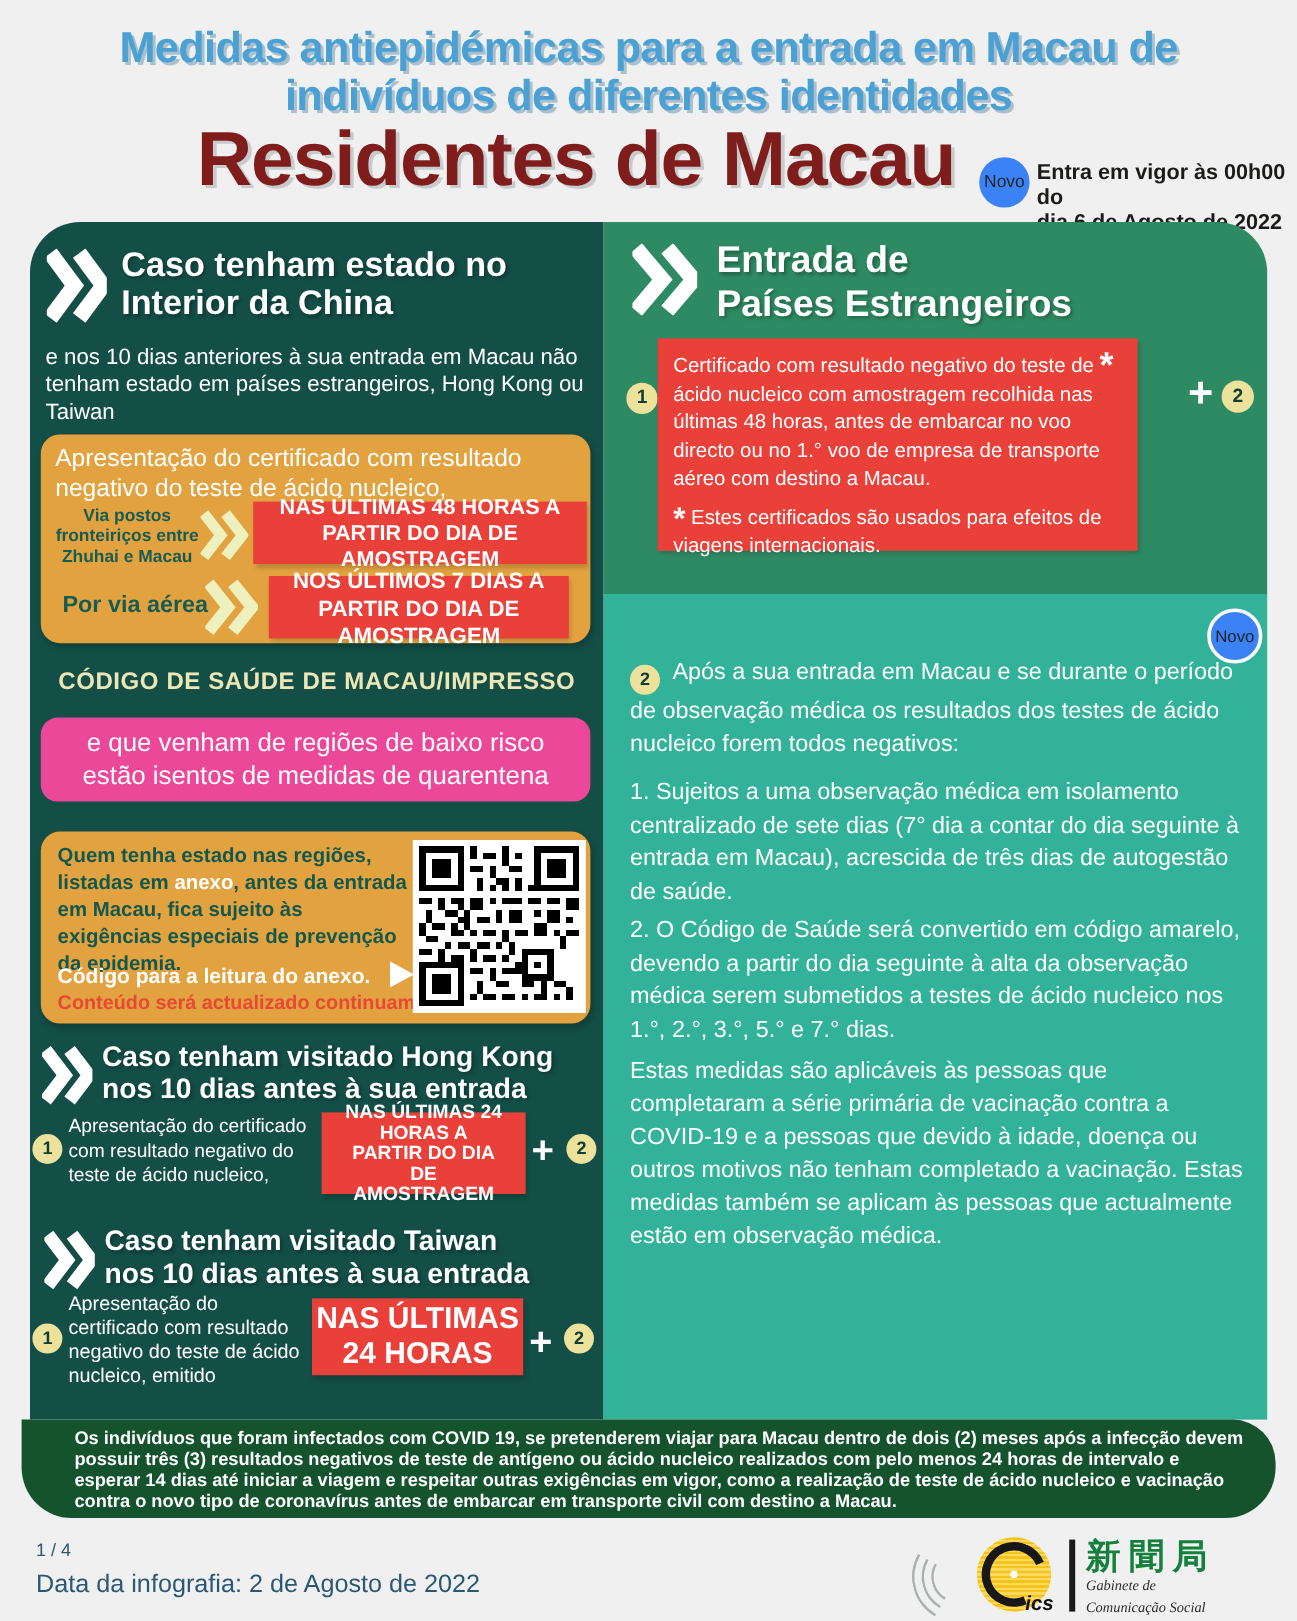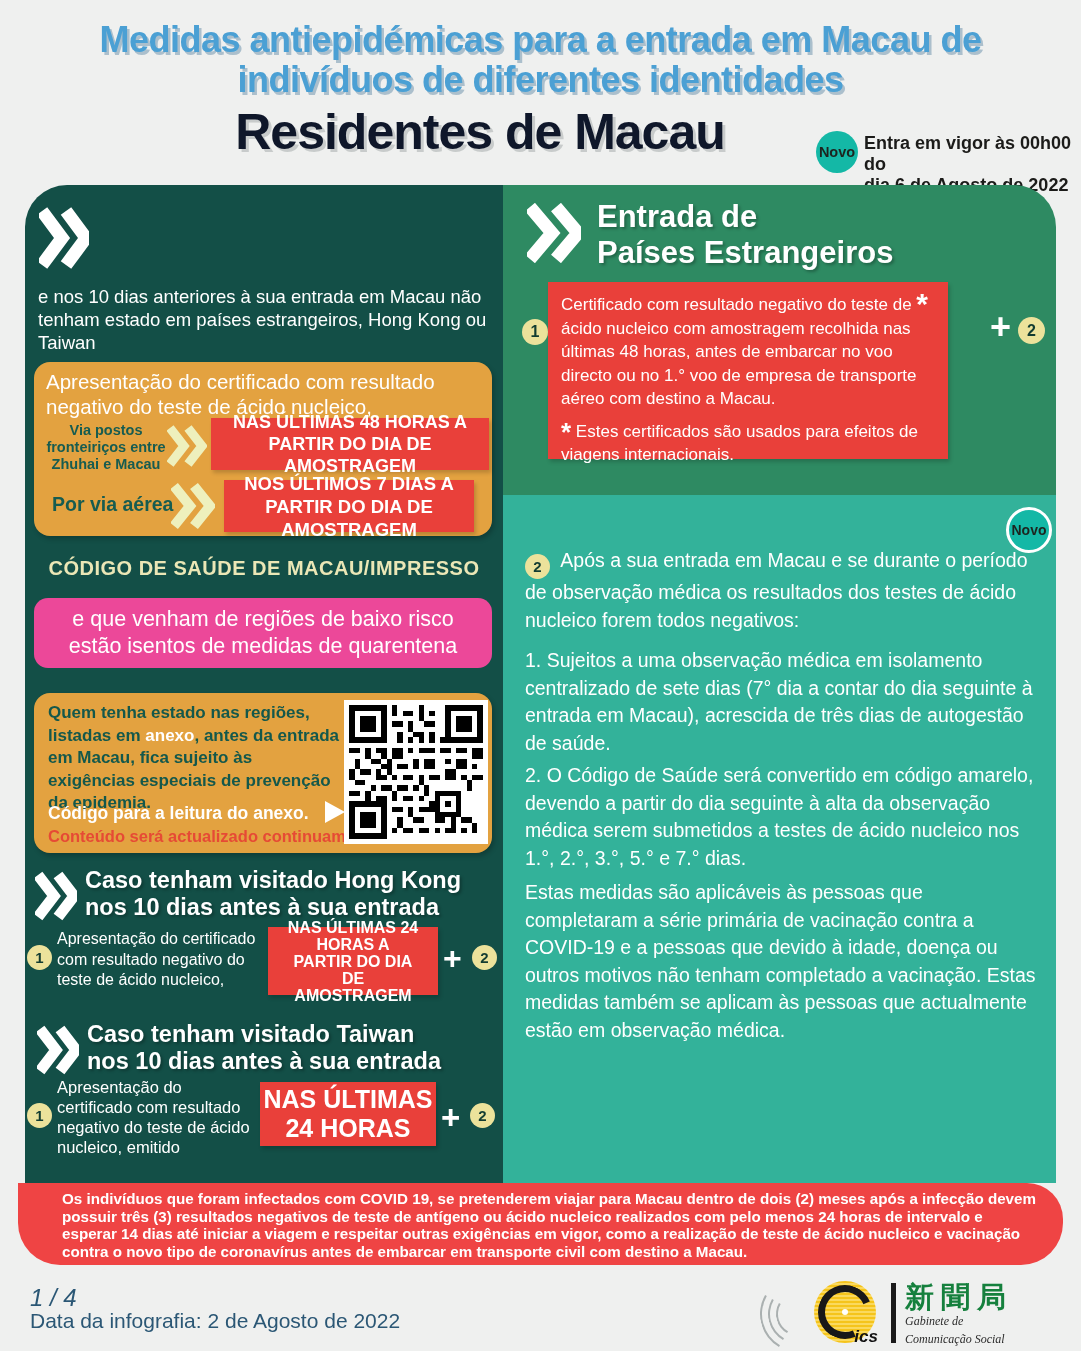--- a/index.html
+++ b/index.html
@@ -6,32 +6,32 @@
   body{background:#e4e5e4;font-family:"Liberation Sans",sans-serif;}
   #page{position:relative;width:1081px;height:1351px;background:#eff0ef;overflow:hidden;margin:0 auto;}
   .abs{position:absolute;}
   .white{color:#fff;}
   .bold{font-weight:bold;}
   .center{text-align:center;}
 
   
   .main-title{top:20px;left:0;width:1081px;text-align:center;font-size:36px;line-height:40px;
     font-weight:bold;color:#4ba0d4;text-shadow:2.5px 2.5px 0 rgba(47,101,140,.35);letter-spacing:-.5px;}
-  .subtitle{top:102px;left:0;width:960px;text-align:center;font-size:50px;line-height:60px;
-    font-weight:bold;color:#0f172a;text-shadow:3px 3px 0 rgba(110,120,120,.30);letter-spacing:-1px;}
-  .novo-badge{border-radius:50%;background:#14b8a6;color:#1d241f;display:flex;align-items:center;
-    justify-content:center;font-weight:bold;}
+  .subtitle{top:102px;left:0;width:960px;text-align:center;font-size:64px;line-height:60px;
+    font-weight:bold;color:#7f1d1d;text-shadow:3px 3px 0 rgba(110,120,120,.30);letter-spacing:-1px;}
+  .novo-badge{border-radius:50%;background:#3b82f6;color:#1d241f;display:flex;align-items:center;
+    justify-content:center;font-weight:normal;}
   .novo-top{left:816px;top:131px;width:42px;height:42px;font-size:14.5px;}
   .effective-note{left:864px;top:133px;font-size:18px;line-height:21px;font-weight:bold;color:#1b1b19;}
 
   
   .panel-left{left:25px;top:185px;width:478px;height:998px;background:#134f47;border-radius:42px 0 0 0;}
   .panel-rt{left:503px;top:185px;width:553px;height:310px;background:#2e8a62;border-radius:0 42px 0 0;}
   .panel-rb{left:503px;top:495px;width:553px;height:688px;background:#33b29a;}
-  .banner{left:18px;top:1183px;width:1045px;height:82px;background:#ef4444;border-radius:0 36px 42px 42px;overflow:hidden;}
+  .banner{left:18px;top:1183px;width:1045px;height:82px;background:#14532d;border-radius:0 36px 42px 42px;overflow:hidden;}
 
   
   .heading-w{color:#fff;font-weight:bold;text-shadow:2px 2px 3px rgba(0,0,0,.28);}
   .redbox{background:#e9403a;color:#fff;font-weight:bold;text-align:center;display:flex;
     align-items:center;justify-content:center;box-shadow:2px 3px 4px rgba(0,0,0,.18);}
   .obox{background:#e3a240;border-radius:16px;box-shadow:2px 3px 5px rgba(0,0,0,.22);}
   .badge{border-radius:50%;background:#ece29b;color:#123c31;font-weight:bold;display:flex;
     align-items:center;justify-content:center;}
   .plus{color:#fff;font-weight:bold;line-height:1;}
   .teal-label{color:#175c50;font-weight:bold;}
@@ -66,20 +66,24 @@
     <div>Entra em vigor às 00h00 do</div>
     <div>dia 6 de Agosto de 2022</div>
   </div>
 
   <div class="abs panel-left">
 
     <svg class="abs" style="left:14px;top:22px;" width="50" height="62" viewBox="0 0 50 62">
       <path d="M3 4 L23 31 L3 58" fill="none" stroke="#fff" stroke-width="13"></path>
       <path d="M27 4 L47 31 L27 58" fill="none" stroke="#fff" stroke-width="13"></path>
     </svg>
+    <div class="abs heading-w" style="left:76px;top:20px;font-size:28.5px;line-height:32px;">
+      <div>Caso tenham estado no</div>
+      <div>Interior da China</div>
+    </div>
 
     <div class="abs para" style="left:13px;top:100px;width:458px;font-size:18.5px;line-height:23px;">e nos 10 dias anteriores à sua entrada em Macau não tenham estado em países estrangeiros, Hong Kong ou Taiwan</div>
 
     <div class="abs obox" style="left:9px;top:177px;width:458px;height:174px;">
       <div class="abs para" style="left:12px;top:7px;width:436px;font-size:20.5px;line-height:25px;">Apresentação do certificado com resultado negativo do teste de ácido nucleico,</div>
       <div class="abs teal-label center" style="left:8px;top:60px;width:128px;font-size:14.5px;line-height:17px;">Via postos fronteiriços entre Zhuhai e Macau</div>
       <svg class="abs" style="left:133px;top:62px;" width="40" height="44" viewBox="0 0 40 44">
         <path d="M3 4 L17 22 L3 40" fill="none" stroke="#eef0bd" stroke-width="9"></path>
         <path d="M21 4 L35 22 L21 40" fill="none" stroke="#eef0bd" stroke-width="9"></path>
       </svg>
@@ -193,21 +197,21 @@
 
     <div class="abs para" style="left:22px;top:267px;width:514px;font-size:19.5px;line-height:27.5px;">2. O Código de Saúde será convertido em código amarelo, devendo a partir do dia seguinte à alta da observação médica serem submetidos a testes de ácido nucleico nos 1.°, 2.°, 3.°, 5.° e 7.° dias.</div>
 
     <div class="abs para" style="left:22px;top:384px;width:514px;font-size:19.5px;line-height:27.5px;">Estas medidas são aplicáveis às pessoas que completaram a série primária de vacinação contra a COVID-19 e a pessoas que devido à idade, doença ou outros motivos não tenham completado a vacinação. Estas medidas também se aplicam às pessoas que actualmente estão em observação médica.</div>
   </div>
 
   <div class="abs banner">
     <div class="abs para" style="left:44px;top:7px;width:975px;font-size:15.2px;line-height:17.5px;font-weight:bold;">Os indivíduos que foram infectados com COVID 19, se pretenderem viajar para Macau dentro de dois (2) meses após a infecção devem possuir três (3) resultados negativos de teste de antígeno ou ácido nucleico realizados com pelo menos 24 horas de intervalo e esperar 14 dias até iniciar a viagem e respeitar outras exigências em vigor, como a realização de teste de ácido nucleico e vacinação contra o novo tipo de coronavírus antes de embarcar em transporte civil com destino a Macau.</div>
   </div>
 
-  <div class="abs footer-text" style="left:30px;top:1284px;font-size:24px;font-style:italic;">1 / 4</div>
+  <div class="abs footer-text" style="left:30px;top:1284px;font-size:15px;">1 / 4</div>
   <div class="abs footer-text" style="left:30px;top:1309px;font-size:21px;">Data da infografia: 2 de Agosto de 2022</div>
 
   <div class="abs logo-arc" style="left:776px;top:1292px;width:40px;height:40px;transform:rotate(-15deg);"></div>
   <div class="abs logo-arc" style="left:768px;top:1284px;width:56px;height:56px;transform:rotate(-15deg);"></div>
   <div class="abs logo-arc" style="left:760px;top:1276px;width:72px;height:72px;transform:rotate(-15deg);"></div>
   <div class="abs logo-disc">
     <div class="logo-c"></div>
     <div class="logo-dot"></div>
     <div class="logo-ics">ics</div>
   </div>

